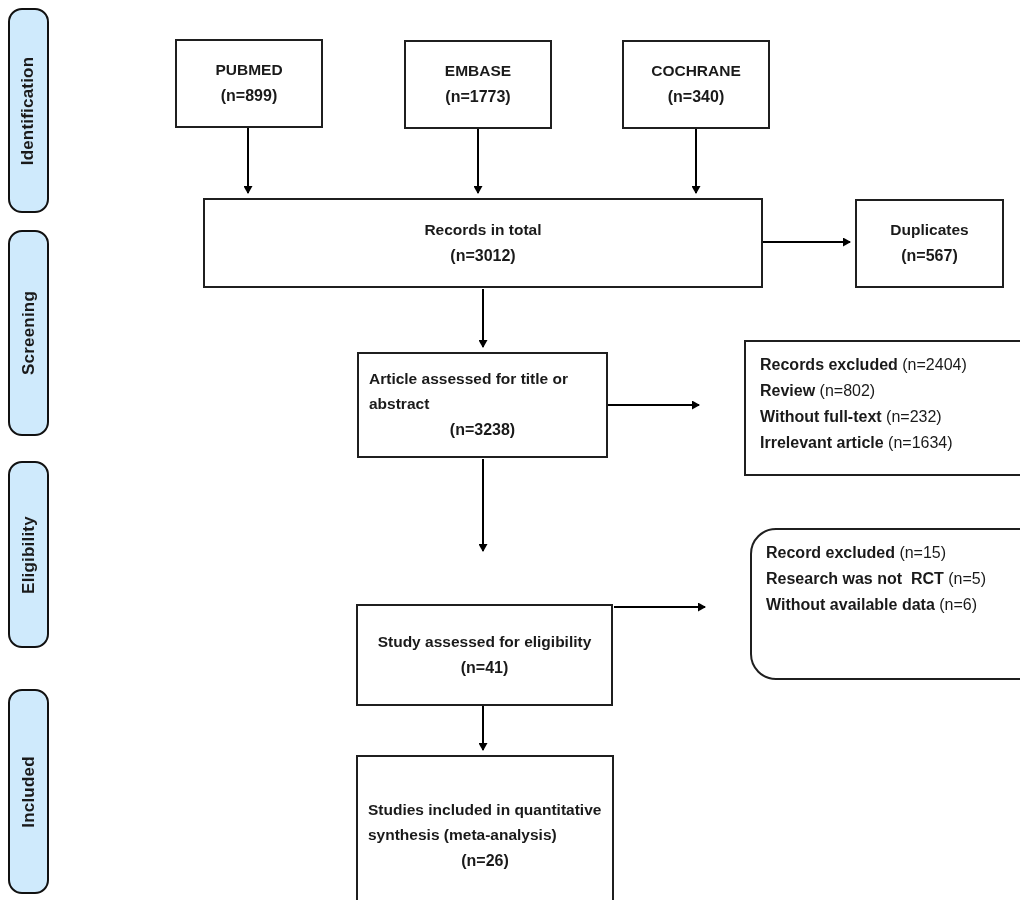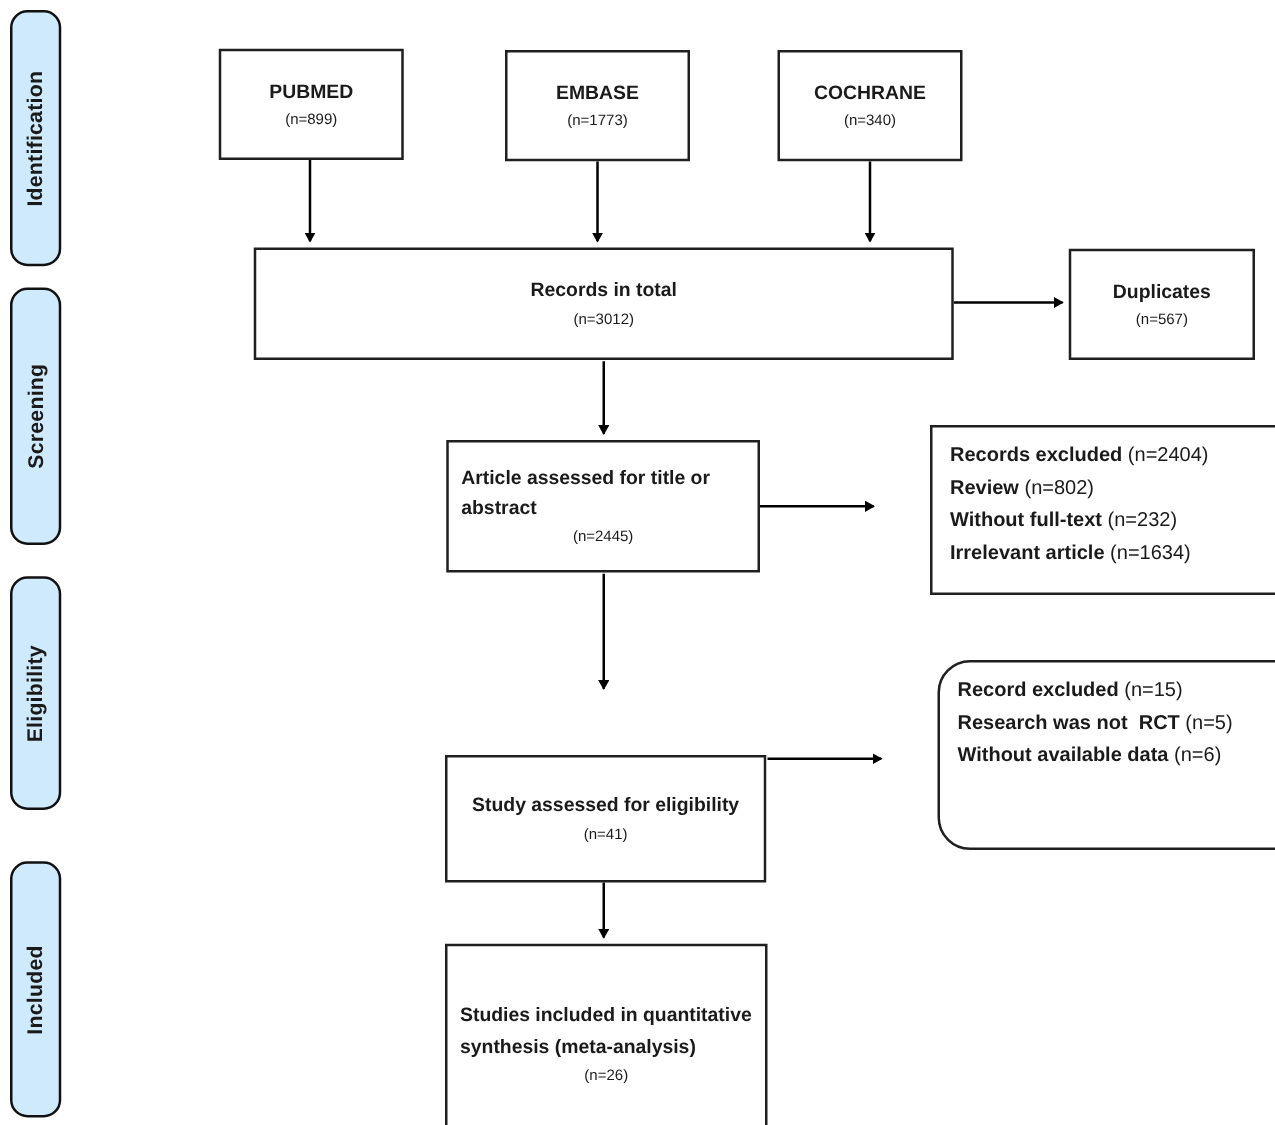--- a/index.html
+++ b/index.html
@@ -57,21 +57,21 @@
   .box.center {
     display: flex;
     flex-direction: column;
     align-items: center;
     justify-content: center;
     text-align: left;
     line-height: 1.6;
     padding: 4px 10px;
   }
   .box-title { font-weight: 700; font-size: 15.5px; }
-  .box-count { font-weight: 400; font-size: 12px; }
+  .box-count { font-weight: 700; font-size: 16px; }
 
   #box-pubmed   { left: 175px; top: 39px;  width: 148px; height: 89px; }
   #box-embase   { left: 404px; top: 40px;  width: 148px; height: 89px; }
   #box-cochrane { left: 622px; top: 40px;  width: 148px; height: 89px; }
 
   #box-records-total { left: 203px; top: 198px; width: 560px; height: 90px; }
   #box-duplicates    { left: 855px; top: 199px; width: 149px; height: 89px; }
 
   #box-title-abstract { left: 357px; top: 352px; width: 251px; height: 106px; }
   #box-eligibility    { left: 356px; top: 556px; width: 257px; height: 102px; margin-top: 48px; }
@@ -145,21 +145,21 @@
     <div class="box-count">(n=3012)</div>
   </div>
 
   <div class="box center" id="box-duplicates">
     <div class="box-title">Duplicates</div>
     <div class="box-count">(n=567)</div>
   </div>
 
   <div class="box center" id="box-title-abstract">
     <div class="box-title">Article assessed for title or abstract</div>
-    <div class="box-count">(n=2445)</div>
+    <div class="box-count">(n=3238)</div>
   </div>
 
   <div class="box list" id="box-records-excluded">
     <div class="excl-line"><span class="excl-label">Records excluded</span> <span class="excl-count">(n=2404)</span></div>
     <div class="excl-line"><span class="excl-label">Review</span> <span class="excl-count">(n=802)</span></div>
     <div class="excl-line"><span class="excl-label">Without full-text</span> <span class="excl-count">(n=232)</span></div>
     <div class="excl-line"><span class="excl-label">Irrelevant article</span> <span class="excl-count">(n=1634)</span></div>
   </div>
 
   <div class="box center" id="box-eligibility">

